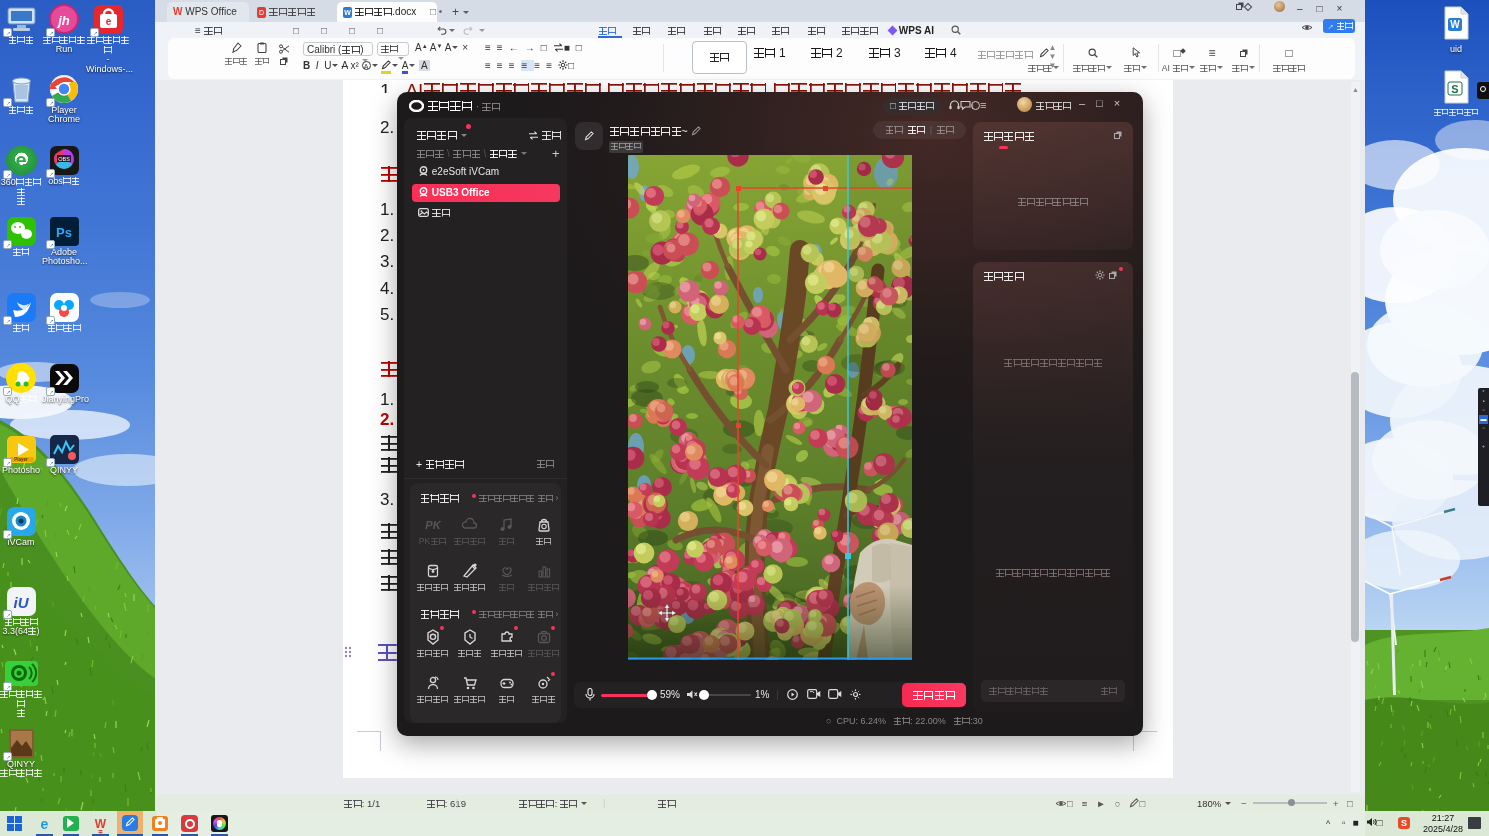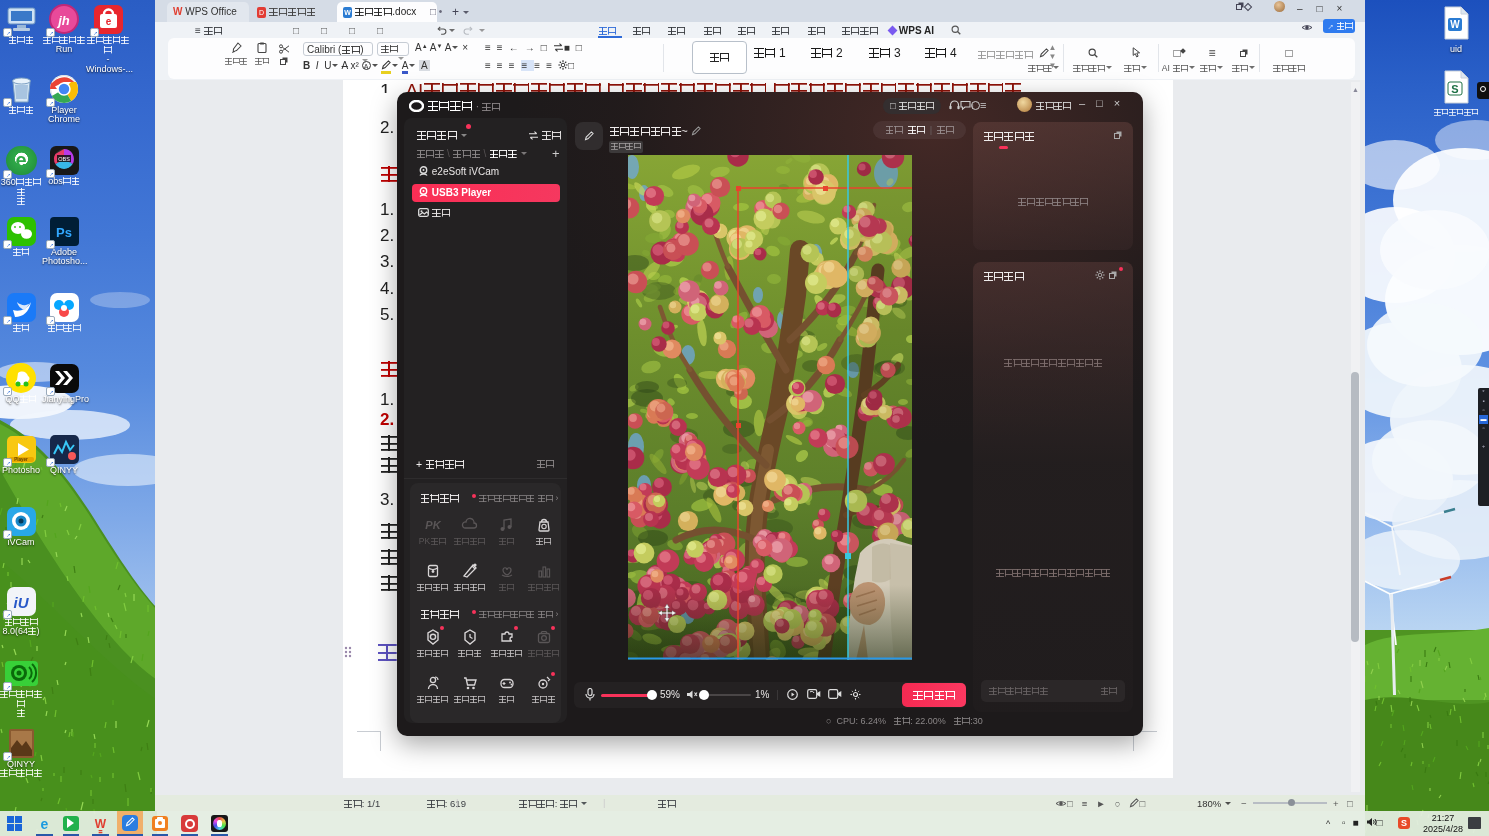--- a/index.html
+++ b/index.html
@@ -356,21 +356,21 @@
         <circle cx="16" cy="15" r="2.5" fill="#063a58"></circle>
       </svg><span class="ab" style="left:-2px;bottom:-2px;width:9px;height:9px;background:#fff;border-radius:2px;border:1px solid #9ab;color:#1b62d8;font-size:7px;line-height:7px;font-weight:bold"><u class="ne">→</u></span></div>
     <div class="lab"><i>iVCam</i></div>
   </div>
 <div class="ab" style="left:-1px;top:586px;width:44px;text-align:center">
     <div style="width:33px;height:31px;margin:0 auto;position:relative"><svg width="33" height="31">
         <rect x="2" y="1" width="29" height="29" rx="7" fill="#f2f4f8"></rect>
         <text x="16" y="22" font-size="15" fill="#2858c8" text-anchor="middle" font-weight="bold" font-style="italic">iU</text>
       </svg><span class="ab" style="left:-2px;bottom:-2px;width:9px;height:9px;background:#fff;border-radius:2px;border:1px solid #9ab;color:#1b62d8;font-size:7px;line-height:7px;font-weight:bold"><u class="ne">→</u></span></div>
     <div class="lab"><b class="k ka"></b><b class="k kb"></b><b class="k ka"></b><b class="k kb"></b></div>
-    <div class="lab" style="margin-top:-1px"><i>8.0(64</i><b class="k ka"></b><i>)</i></div>
+    <div class="lab" style="margin-top:-1px"><i>3.3(64</i><b class="k ka"></b><i>)</i></div>
   </div>
 <div class="ab" style="left:-1px;top:658px;width:44px;text-align:center">
     <div style="width:33px;height:31px;margin:0 auto;position:relative"><svg width="33" height="31">
         <rect x="0" y="3" width="33" height="25" rx="4" fill="#38d038"></rect>
         <circle cx="14" cy="15" r="8" fill="#0a6a0a"></circle>
         <circle cx="14" cy="15" r="5" fill="#38d038"></circle>
         <circle cx="14" cy="15" r="2.5" fill="#0a6a0a"></circle>
         <path d="M24,9 a8,8 0 0 1 0,12 M27,6 a12,12 0 0 1 0,18" stroke="#0a6a0a" stroke-width="2" fill="none"></path>
       </svg><span class="ab" style="left:-2px;bottom:-2px;width:9px;height:9px;background:#fff;border-radius:2px;border:1px solid #9ab;color:#1b62d8;font-size:7px;line-height:7px;font-weight:bold"><u class="ne">→</u></span></div>
     <div class="lab"><b class="k ka"></b><b class="k kb"></b><b class="k ka"></b><b class="k kb"></b><b class="k ka"></b><b class="k kb"></b></div>
@@ -710,21 +710,21 @@
 <div class="ab" style="left:148px;top:28px;color:#ccc;font-size:13px">+</div>
 <div class="ab" style="left:8px;top:46px;width:147px;height:17px;color:#e8e5e5;font-size:10px;padding:2px 0 0 6px"><svg width="11" height="10" style="vertical-align:-1px">
           <circle cx="5.5" cy="4" r="3.2" fill="none" stroke="#ddd" stroke-width="1.4"></circle>
           <circle cx="5.5" cy="4" r="1" fill="#ddd"></circle>
           <path d="M2,9.5 C3,7.5 8,7.5 9,9.5" stroke="#ddd" stroke-width="1.3" fill="none"></path>
         </svg> <i>e2eSoft iVCam</i></div>
 <div class="ab" style="left:8px;top:66px;width:148px;height:18px;background:linear-gradient(90deg,#fb2e55,#f5385f);border-radius:4px;color:#fff;font-size:10px;font-weight:bold;padding:3px 0 0 6px"><svg width="11" height="10" style="vertical-align:-1px">
           <circle cx="5.5" cy="4" r="3.2" fill="none" stroke="#fff" stroke-width="1.4"></circle>
           <circle cx="5.5" cy="4" r="1" fill="#fff"></circle>
           <path d="M2,9.5 C3,7.5 8,7.5 9,9.5" stroke="#fff" stroke-width="1.3" fill="none"></path>
-        </svg> <i>USB3 Player</i></div>
+        </svg> <i>USB3 Office</i></div>
 <div class="ab" style="left:8px;top:87px;width:147px;height:17px;color:#e8e5e5;font-size:10px;padding:2px 0 0 6px"><svg width="11" height="9" style="vertical-align:-1px">
           <rect x="0.7" y="0.7" width="9.6" height="7.6" rx="1.5" fill="none" stroke="#ddd" stroke-width="1.3"></rect>
           <circle cx="3.5" cy="3.2" r="1" fill="#ddd"></circle>
           <path d="M1.5,7 L4.5,4.5 L6.5,6 L8.5,4 L9.8,5.2" stroke="#ddd" stroke-width="1.2" fill="none"></path>
         </svg> <b class="k ka"></b><b class="k kb"></b></div>
 <div class="ab" style="left:12px;top:340px;color:#f0eded;font-size:10.5px">+ <b class="k ka"></b><b class="k kb"></b><b class="k ka"></b><b class="k kb"></b></div>
 <div class="ab" style="left:132px;top:340px;color:#8a8687;font-size:10px"><b class="k ka"></b><b class="k kb"></b></div>
 <div class="ab" style="left:0;top:360px;width:163px;height:1px;background:#2e2c2d"></div>
 <div class="ab" style="left:6px;top:365px;width:151px;height:240px;background:#2a2829;border-radius:8px">
 <div class="ab" style="left:10px;top:9px;color:#f0eded;font-size:10.5px;font-weight:bold"><b class="k ka"></b><b class="k kb"></b><b class="k ka"></b><b class="k kb"></b></div>

